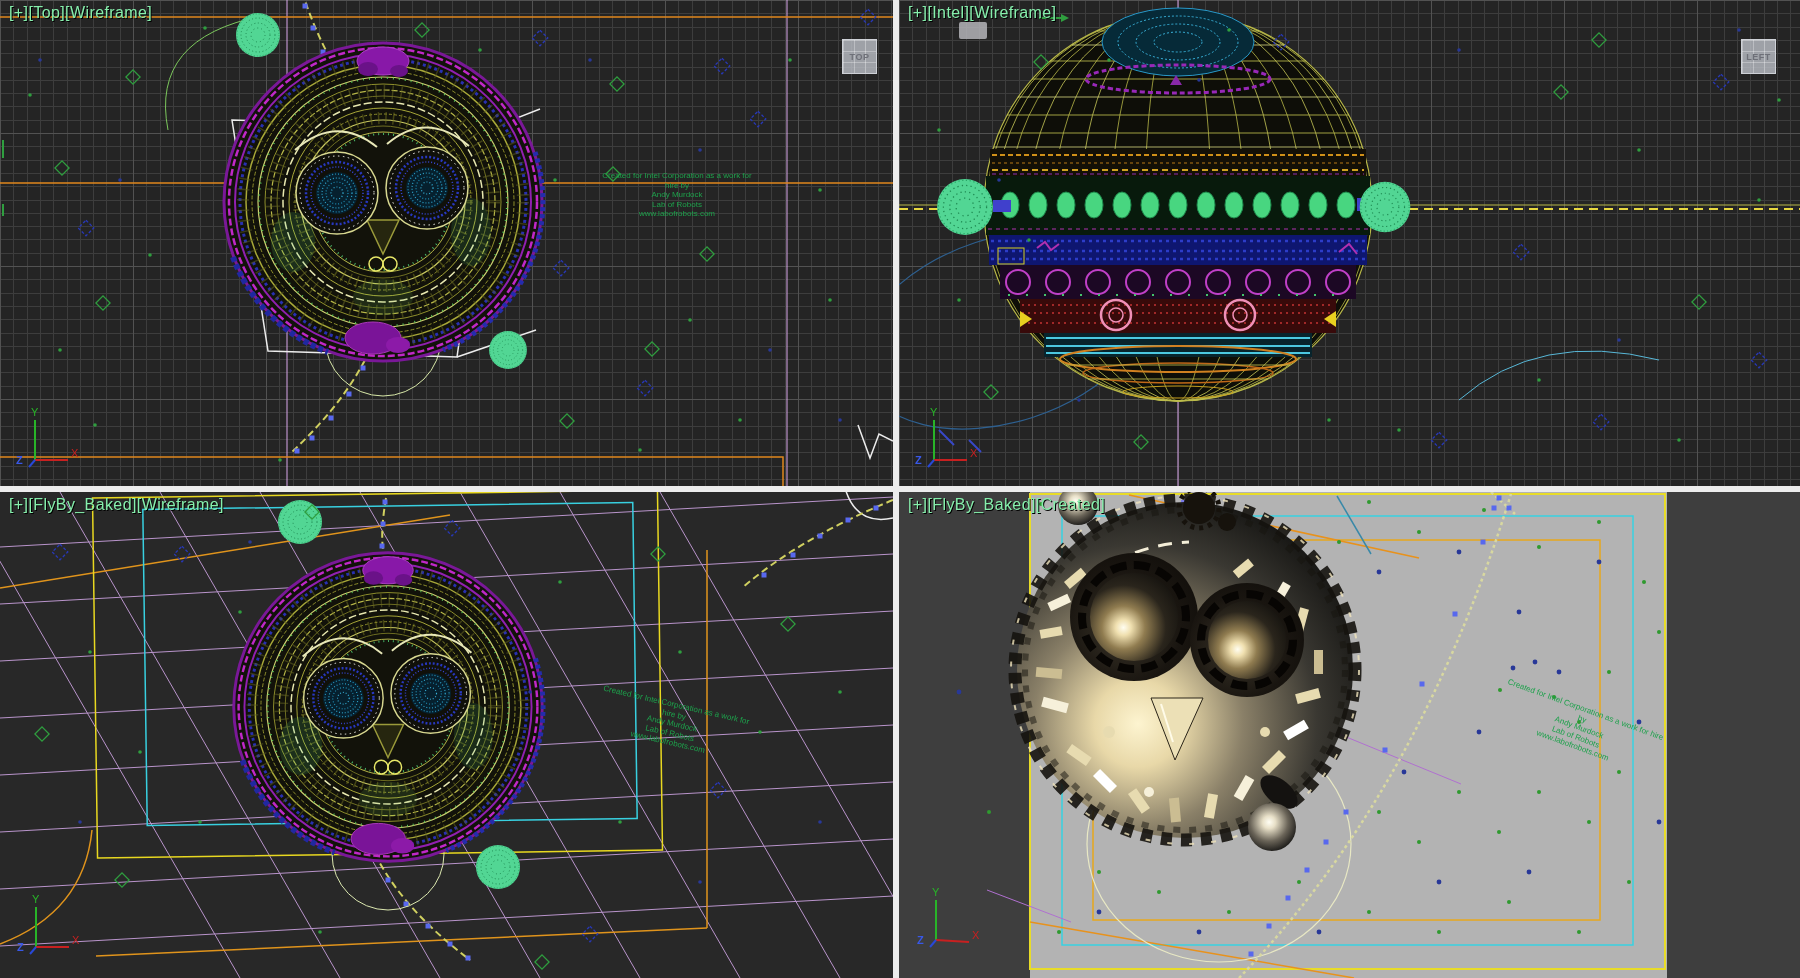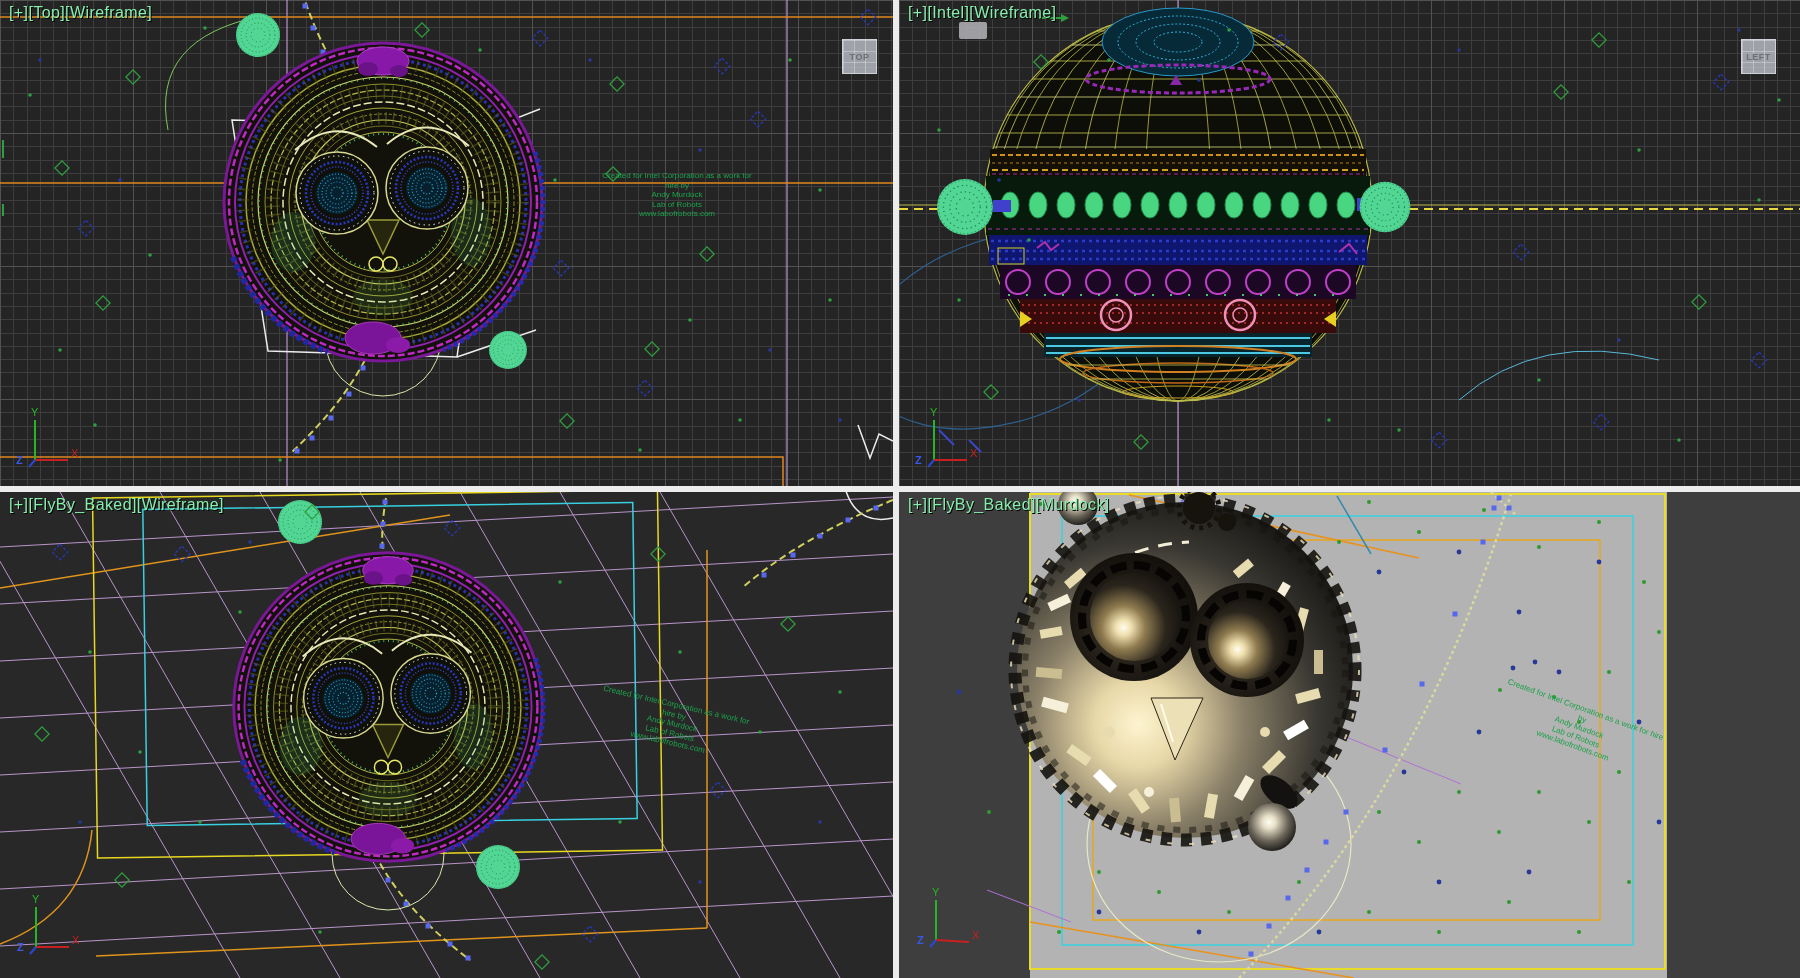--- a/index.html
+++ b/index.html
@@ -587,16 +587,16 @@
       <div>www.labofrobots.com</div>
     </div>
     <svg class="gizmo" style="left:4px;top:392px;" width="80" height="72" viewBox="0 0 80 72">
       <line x1="33" y1="56" x2="33" y2="16" stroke="#28b428" stroke-width="2"></line>
       <line x1="33" y1="56" x2="66" y2="58" stroke="#c82020" stroke-width="2"></line>
       <line x1="33" y1="56" x2="27" y2="63" stroke="#2848d8" stroke-width="2"></line>
       <text x="29" y="12" fill="#28b428" font-size="11">Y</text>
       <text x="69" y="55" fill="#c82020" font-size="11">X</text>
       <text x="14" y="60" fill="#3858e8" font-size="11" font-weight="bold">Z</text>
     </svg>
-    <div class="vplabel">[+][FlyBy_Baked][Murdock]</div>
+    <div class="vplabel">[+][FlyBy_Baked][Created]</div>
   </div>
 
 </div>
 
 </body></html>

